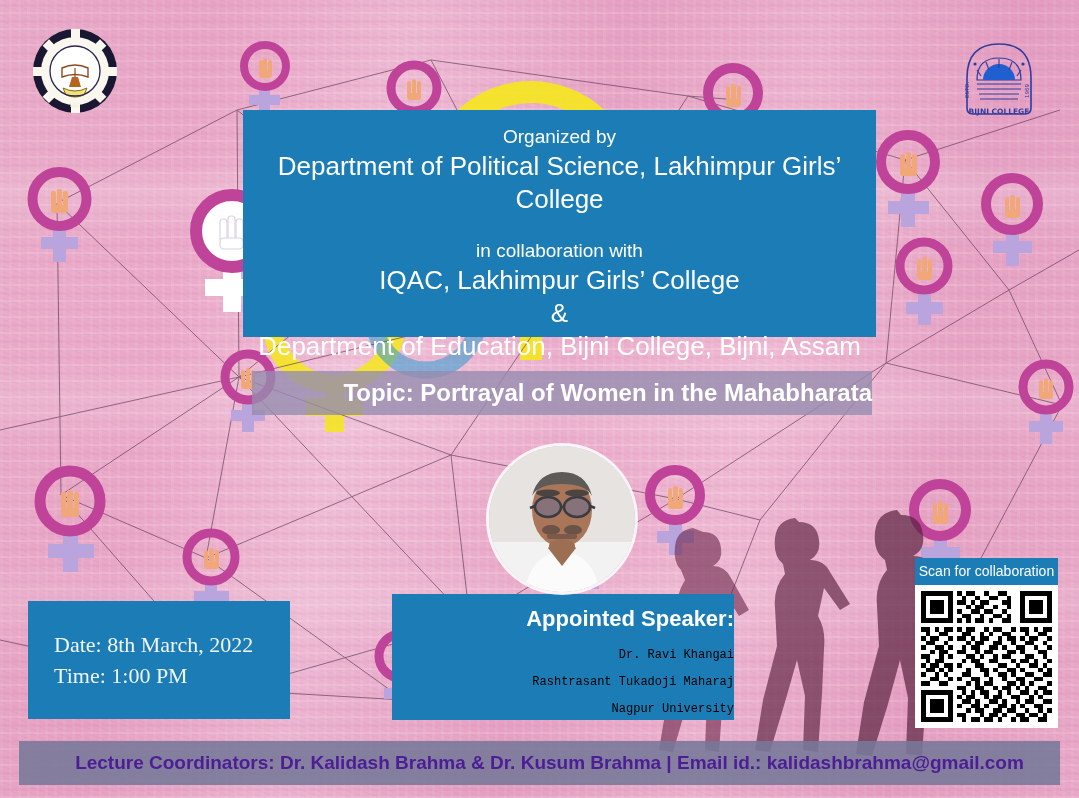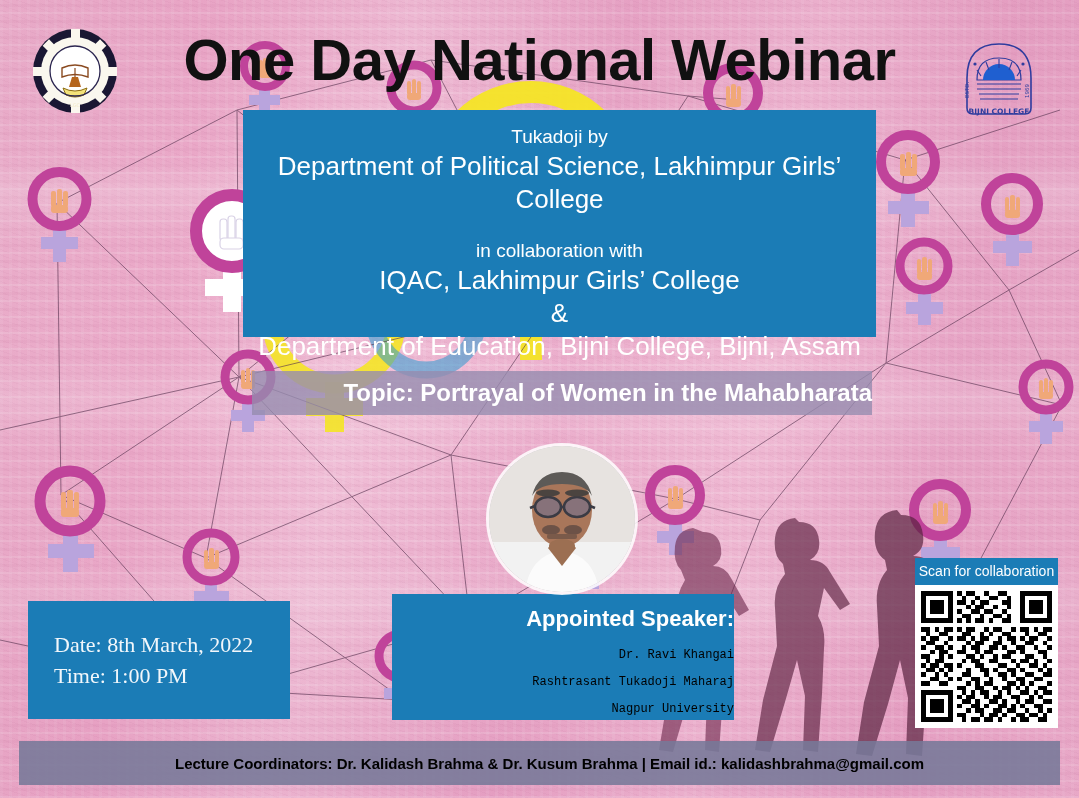--- a/index.html
+++ b/index.html
@@ -123,21 +123,21 @@
   .qr-code{background:#ffffff;padding:6px;}
   .qr-code svg{display:block;width:100%;height:auto;}
 
   
   .footer{
     position:absolute;left:19px;right:19px;bottom:13px;height:44px;
     background:rgba(118,121,152,.88);
     z-index:6;display:flex;align-items:center;justify-content:center;
   }
   .footer-text{
-    color:#000000;font-size:15px;font-weight:bold;white-space:nowrap;margin-left:20px;
+    color:#4c1d95;font-size:19px;font-weight:bold;white-space:nowrap;margin-left:20px;
   }
 </style>
 </head>
 <body>
 
 <div class="poster">
 
   <div class="bg-base"></div>
   <div class="bg-texture"></div>
   <div class="bg-bands"></div>
@@ -408,24 +408,23 @@
       <text x="52" y="88" font-size="7.5" text-anchor="middle" font-weight="bold">BIJNI COLLEGE</text>
     </g>
     <g fill="#2f3c9e" font-size="5.5" font-family="DejaVu Sans, sans-serif">
       <text x="22" y="72" transform="rotate(-90 22 72)">ESTD.</text>
       <text x="82" y="72" transform="rotate(-90 82 72)">1969</text>
     </g>
     <circle cx="28" cy="38" r="1.6" fill="#2f3c9e"></circle>
       <circle cx="76" cy="38" r="1.6" fill="#2f3c9e"></circle>
   </svg>
 
-  <div class="title">One Day National Webinar</div>
 
   <div class="org-box">
-    <div class="org-small">Tukadoji by</div>
+    <div class="org-small">Organized by</div>
     <div class="org-big">Department of Political Science, Lakhimpur Girls’ College</div>
     <div class="org-gap"></div>
     <div class="org-small">in collaboration with</div>
     <div class="org-big">IQAC, Lakhimpur Girls’ College</div>
     <div class="org-big">&amp;</div>
     <div class="org-big">Department of Education, Bijni College, Bijni, Assam</div>
   </div>
 
   <div class="topic-bar">
     <span class="topic-text">Topic: Portrayal of Women in the Mahabharata</span>

